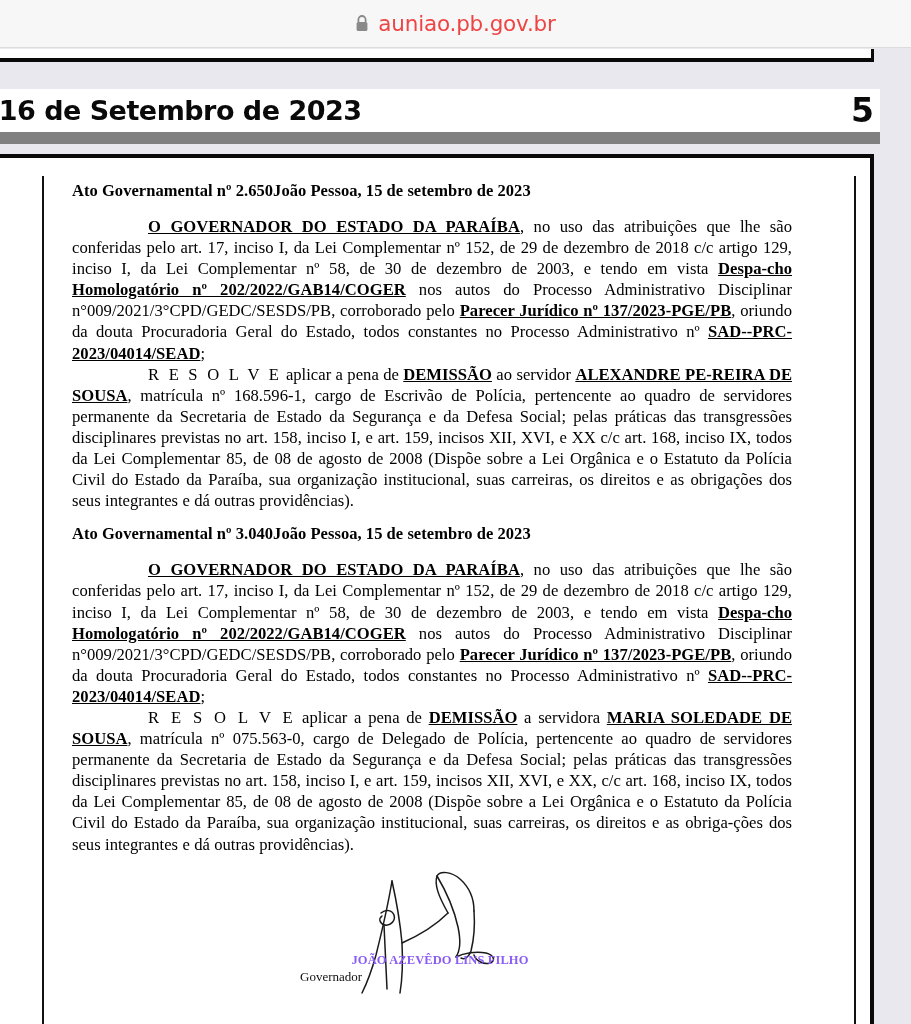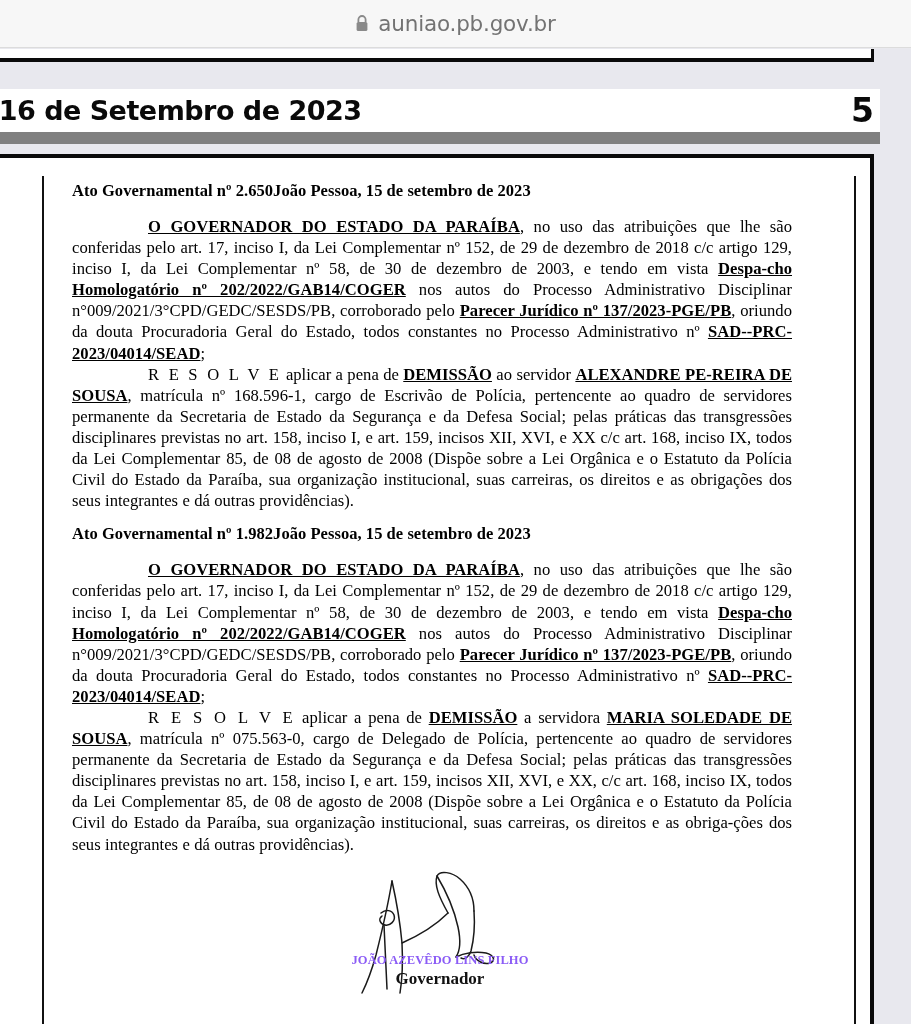--- a/index.html
+++ b/index.html
@@ -16,21 +16,21 @@
     position:absolute;left:0;top:0;width:911px;height:48px;
     background:#f7f7f7;
     border-bottom:1px solid #dcdcdc;
     display:flex;align-items:center;justify-content:center;
     box-sizing:border-box;
   }
   .url-wrap{display:flex;align-items:center;gap:9px;}
   .lock-icon{display:block;width:14px;height:17px;}
   .url-text{
     font-family:"DejaVu Sans","Liberation Sans",sans-serif;
-    font-size:21.5px;color:#737373;letter-spacing:-0.2px;
+    font-size:21.5px;color:#ef4444;letter-spacing:-0.2px;
   }
 
   
   .viewport{
     position:absolute;left:0;top:49px;width:911px;height:975px;
     background:#e8e8ee;overflow:hidden;
   }
   .top-frame-inner{
     position:absolute;left:-14px;top:0px;width:888px;height:13px;
     background:#ffffff;box-sizing:border-box;
@@ -112,21 +112,21 @@
   .sig-svg{
     position:absolute;left:252px;top:-6px;
   }
   .sig-name{
     position:absolute;left:228px;top:78px;width:280px;
     text-align:center;font-weight:700;font-size:12.5px;
     letter-spacing:0.1px;color:#8b5cf6;
   }
   .sig-role{
     position:absolute;left:228px;top:94px;width:280px;
-    text-align:center;font-weight:700;font-size:17px;color:#111;
+    font-weight:400;font-size:13px;color:#111;
   }
 </style>
 </head>
 <body>
 
 <div class="browser-bar">
   <div class="url-wrap">
     <span class="lock-icon">
       <svg width="14" height="17" viewBox="0 0 14 17" aria-hidden="true">
         <path d="M3.4 7V4.6a3.6 3.6 0 0 1 7.2 0V7" fill="none" stroke="#8a8a8a" stroke-width="1.8"></path>
@@ -161,21 +161,21 @@
           <span class="act-place">João Pessoa, 15 de setembro de 2023</span>
         </div>
 
         <p class="body"><b>O GOVERNADOR DO ESTADO DA PARAÍBA</b><span>, no uso das atribuições que lhe são conferidas pelo art. 17, inciso I, da Lei Complementar nº 152, de 29 de dezembro de 2018 c/c artigo 129, inciso I, da Lei Complementar nº 58, de 30 de dezembro de 2003, e tendo em vista </span><b>Despa-cho Homologatório nº 202/2022/GAB14/COGER</b><span> nos autos do Processo Administrativo Disciplinar n°009/2021/3°CPD/GEDC/SESDS/PB, corroborado pelo </span><b>Parecer Jurídico  nº 137/2023-PGE/PB</b><span>, oriundo da douta Procuradoria Geral do Estado, todos constantes no Processo Administrativo nº </span><b>SAD--PRC-2023/04014/SEAD</b><span>;</span></p>
 
         <p class="body"><span class="spaced">R E S O L V E</span><span> aplicar a pena de </span><b>DEMISSÃO</b><span> ao servidor </span><b>ALEXANDRE PE-REIRA DE SOUSA</b><span>, matrícula nº 168.596-1, cargo de Escrivão de Polícia, pertencente ao quadro de servidores permanente da Secretaria de Estado da Segurança e da Defesa Social; pelas práticas das transgressões disciplinares previstas no art. 158, inciso I, e art. 159, incisos XII, XVI, e XX c/c art. 168, inciso IX, todos da Lei Complementar 85, de 08 de agosto de 2008 (Dispõe sobre a Lei Orgânica e o Estatuto da Polícia Civil do Estado da Paraíba, sua organização institucional, suas carreiras, os direitos e as obrigações dos seus integrantes e dá outras providências).</span></p>
       </section>
 
       <section class="act">
         <div class="act-head">
-          <span class="act-title">Ato Governamental nº 1.982</span>
+          <span class="act-title">Ato Governamental nº 3.040</span>
           <span class="act-place">João Pessoa, 15 de setembro de 2023</span>
         </div>
 
         <p class="body"><b>O GOVERNADOR DO ESTADO DA PARAÍBA</b><span>, no uso das atribuições que lhe são conferidas pelo art. 17, inciso I, da Lei Complementar nº 152, de 29 de dezembro de 2018 c/c artigo 129, inciso I, da Lei Complementar nº 58, de 30 de dezembro de 2003, e tendo em vista </span><b>Despa-cho Homologatório nº 202/2022/GAB14/COGER</b><span> nos autos do Processo Administrativo Disciplinar n°009/2021/3°CPD/GEDC/SESDS/PB, corroborado pelo </span><b>Parecer Jurídico  nº 137/2023-PGE/PB</b><span>, oriundo da douta Procuradoria Geral do Estado, todos constantes no Processo Administrativo nº </span><b>SAD--PRC-2023/04014/SEAD</b><span>;</span></p>
 
         <p class="body"><span class="spaced">R E S O L V E</span><span> aplicar a pena de </span><b>DEMISSÃO</b><span> a servidora </span><b>MARIA SOLEDADE DE SOUSA</b><span>, matrícula nº 075.563-0, cargo de Delegado de Polícia, pertencente ao quadro de servidores permanente da Secretaria de Estado da Segurança e da Defesa Social; pelas práticas das transgressões disciplinares previstas no art. 158, inciso I, e art. 159, incisos XII, XVI, e XX, c/c art. 168, inciso IX, todos da Lei Complementar 85, de 08 de agosto de 2008 (Dispõe sobre a Lei Orgânica e o Estatuto da Polícia Civil do Estado da Paraíba, sua organização institucional, suas carreiras, os direitos e as obriga-ções dos seus integrantes e dá outras providências).</span></p>
       </section>
 
       <div class="signature-block">
         <span class="sig-svg">

